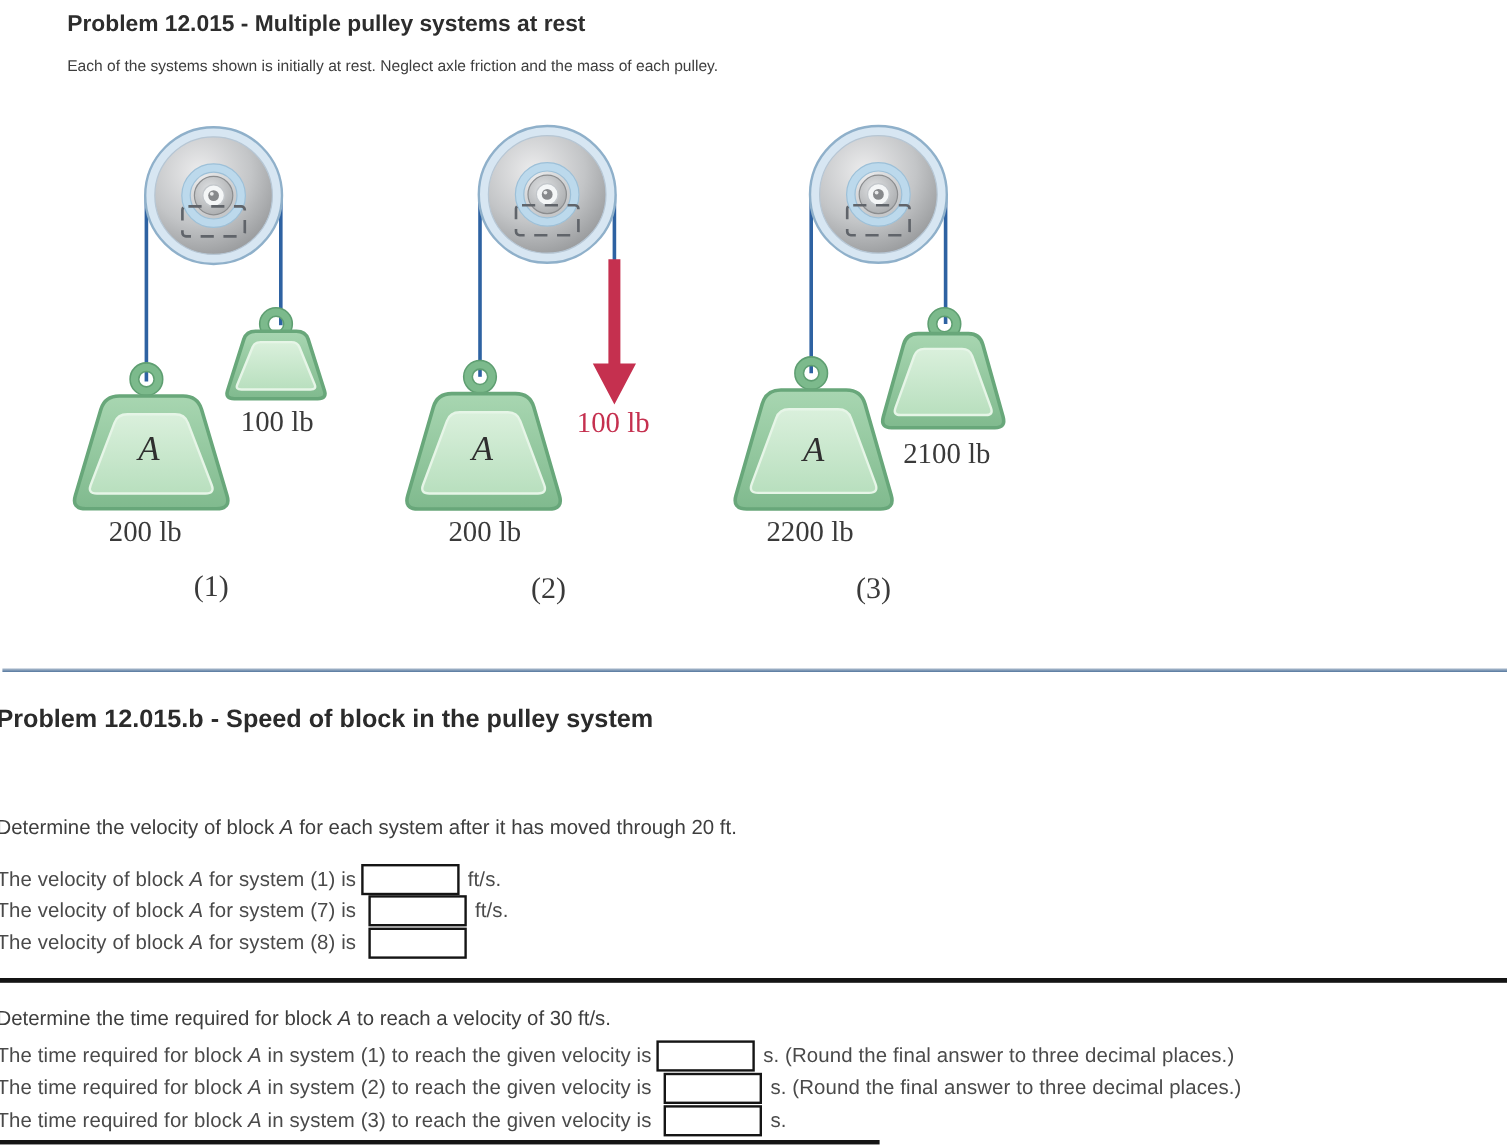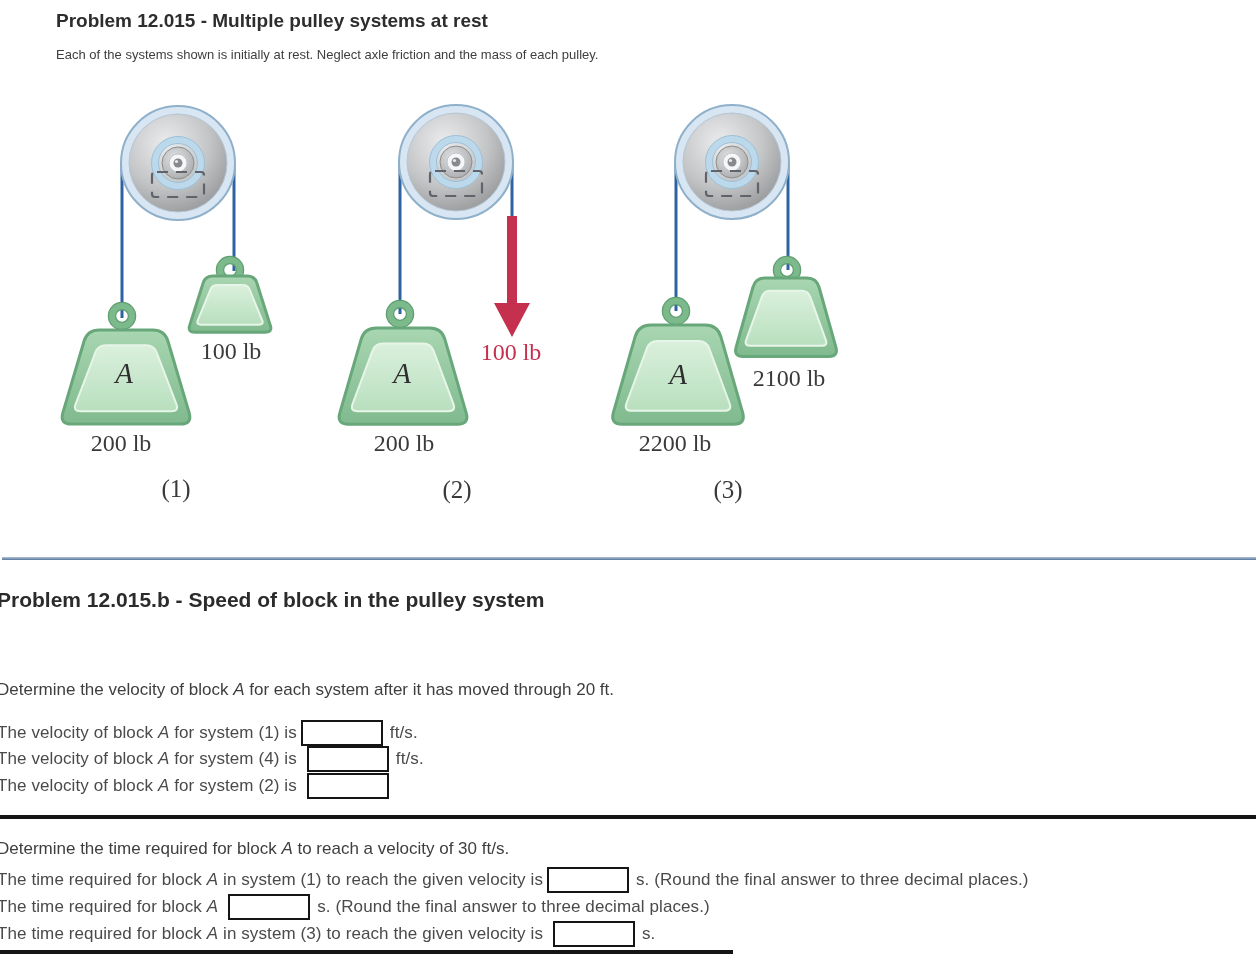--- a/index.html
+++ b/index.html
@@ -133,29 +133,29 @@
   </svg>
 
   <div class="divider-blue"></div>
 
   <div class="h2">Problem 12.015.b - Speed of block in the pulley system</div>
 
   <div class="prompt" id="vel-prompt"><span>Determine the velocity of block </span><i>A</i><span> for each system after it has moved through 20 ft.</span></div>
 
   <div class="row" id="vr1"><span>The velocity of block </span><i>A</i><span> for system (1) is</span><input class="ansbox m1" type="text" value="" style=""><span class="sfx">ft/s.</span></div>
 
-  <div class="row" id="vr2"><span>The velocity of block </span><i>A</i><span> for system (4) is</span><input class="ansbox m2" type="text" value="" style=""><span class="sfx">ft/s.</span></div>
+  <div class="row" id="vr2"><span>The velocity of block </span><i>A</i><span> for system (7) is</span><input class="ansbox m2" type="text" value="" style=""><span class="sfx">ft/s.</span></div>
 
-  <div class="row" id="vr3"><span>The velocity of block </span><i>A</i><span> for system (2) is</span><input class="ansbox m2" type="text" value="" style=""></div>
+  <div class="row" id="vr3"><span>The velocity of block </span><i>A</i><span> for system (8) is</span><input class="ansbox m2" type="text" value="" style=""></div>
 
   <div class="divider-black"></div>
 
   <div class="prompt" id="time-prompt"><span>Determine the time required for block </span><i>A</i><span> to reach a velocity of 30 ft/s.</span></div>
 
   <div class="row" id="tr1"><span>The time required for block </span><i>A</i><span> in system (1) to reach the given velocity is</span><input class="ansbox m1" type="text" value="" style=""><span class="sfx">s. (Round the final answer to three decimal places.)</span></div>
 
-  <div class="row" id="tr2"><span>The time required for block </span><i>A</i><input class="ansbox m2" type="text" value="" style=""><span class="sfx">s. (Round the final answer to three decimal places.)</span></div>
+  <div class="row" id="tr2"><span>The time required for block </span><i>A</i><span> in system (2) to reach the given velocity is</span><input class="ansbox m2" type="text" value="" style=""><span class="sfx">s. (Round the final answer to three decimal places.)</span></div>
 
   <div class="row" id="tr3"><span>The time required for block </span><i>A</i><span> in system (3) to reach the given velocity is</span><input class="ansbox m2" type="text" value="" style=""><span class="sfx">s.</span></div>
 
   <div class="bottom-bar"></div>
 
 </div>
 
 </body></html>

